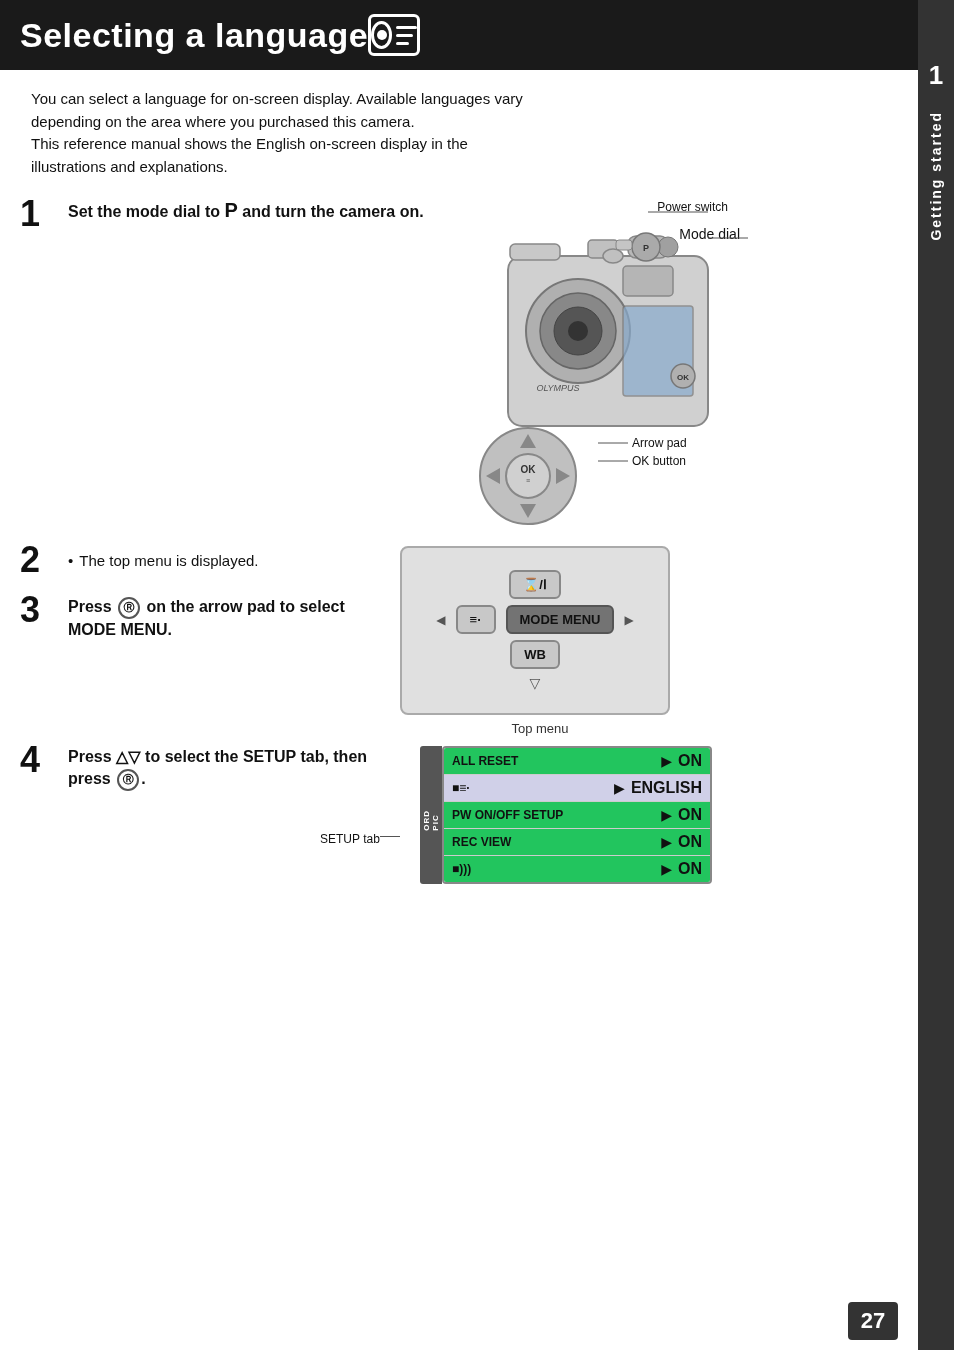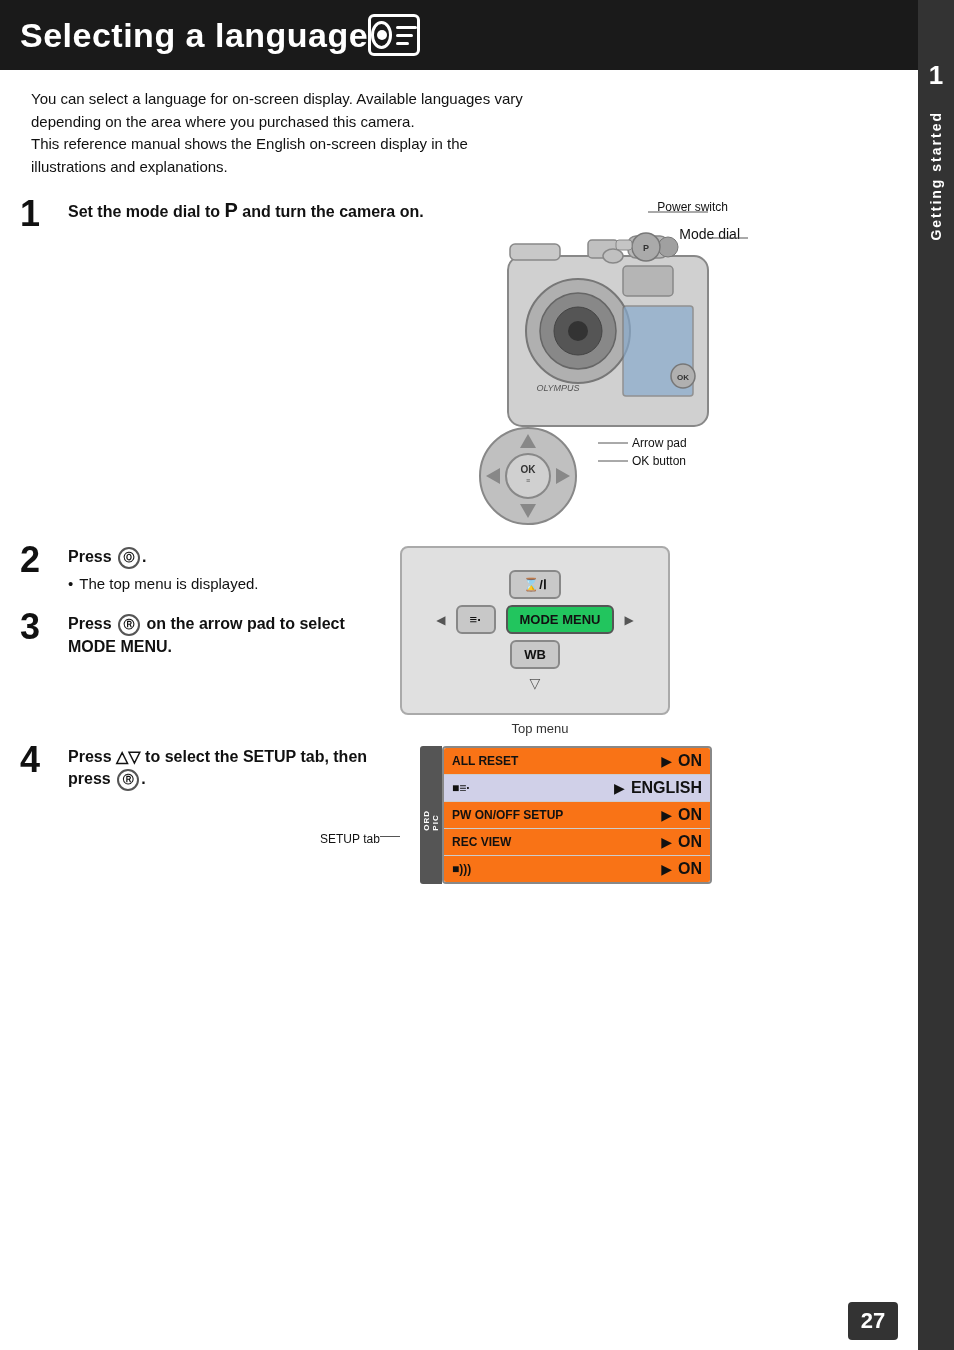--- a/index.html
+++ b/index.html
@@ -163,21 +163,21 @@
     }
     .menu-btn {
       background: #c8c8c8;
       border: 2px solid #888;
       border-radius: 6px;
       padding: 5px 12px;
       font-size: 13px;
       font-weight: bold;
     }
     .menu-btn.active {
-      background: #22c55e;
+      background: #737373;
       border-color: #555;
     }
     .arrow-triangle {
       font-size: 12px;
       color: #555;
     }
 
     
     .setup-menu-diagram {
       width: 270px;
@@ -185,21 +185,21 @@
       border-radius: 4px;
       overflow: hidden;
       position: relative;
     }
     .setup-row {
       display: flex;
       align-items: center;
       padding: 4px 8px;
       border-bottom: 1px solid #ccc;
       font-size: 13px;
-      background: #f97316;
+      background: #22c55e;
     }
     .setup-row:last-child { border-bottom: none; }
     .setup-row.highlighted { background: #d0d0e8; }
     .setup-row-label {
       flex: 1;
       font-weight: bold;
       font-size: 12px;
     }
     .setup-row-arrow {
       margin: 0 6px;
@@ -443,23 +443,20 @@
       </div>
     </div>
   </div>
 
   <div class="steps-23-area">
     <div class="steps-23-left">
 
       <div class="step">
         <div class="step-number">2</div>
         <div class="step-content">
-          <div class="step-title">
-            Press <span class="inline-icon">Ⓞ</span>.
-          </div>
           <div class="step-desc">
             <div class="bullet">
               <span>The top menu is displayed.</span>
             </div>
           </div>
         </div>
       </div>
 
       <div class="step">
         <div class="step-number">3</div>

